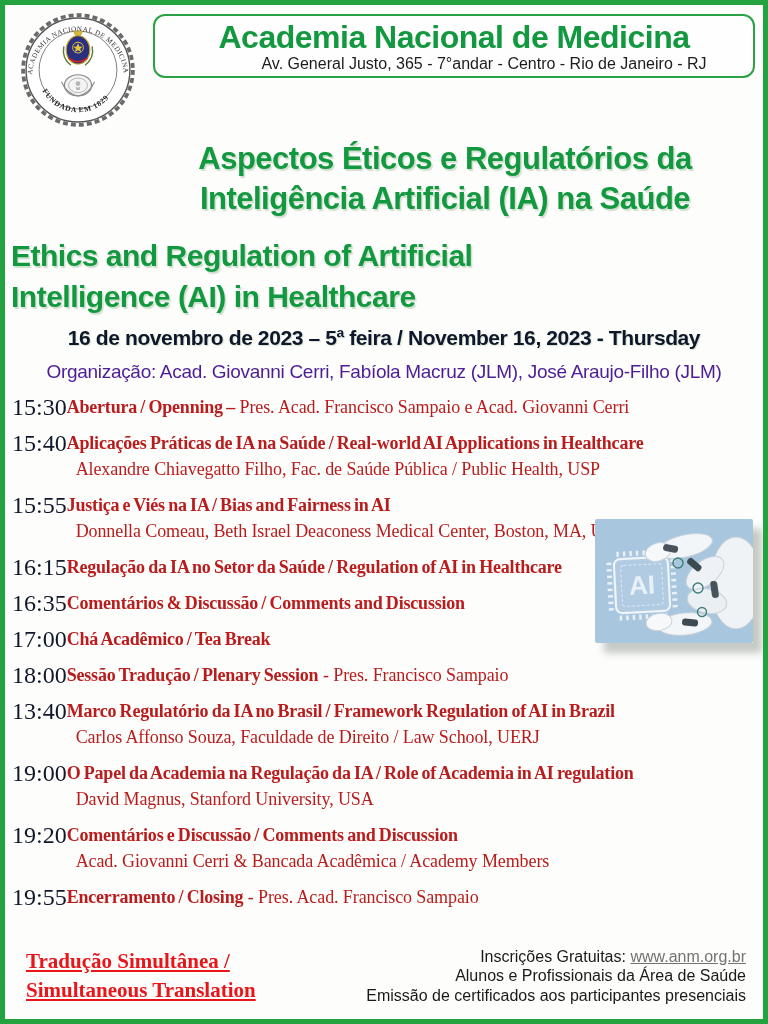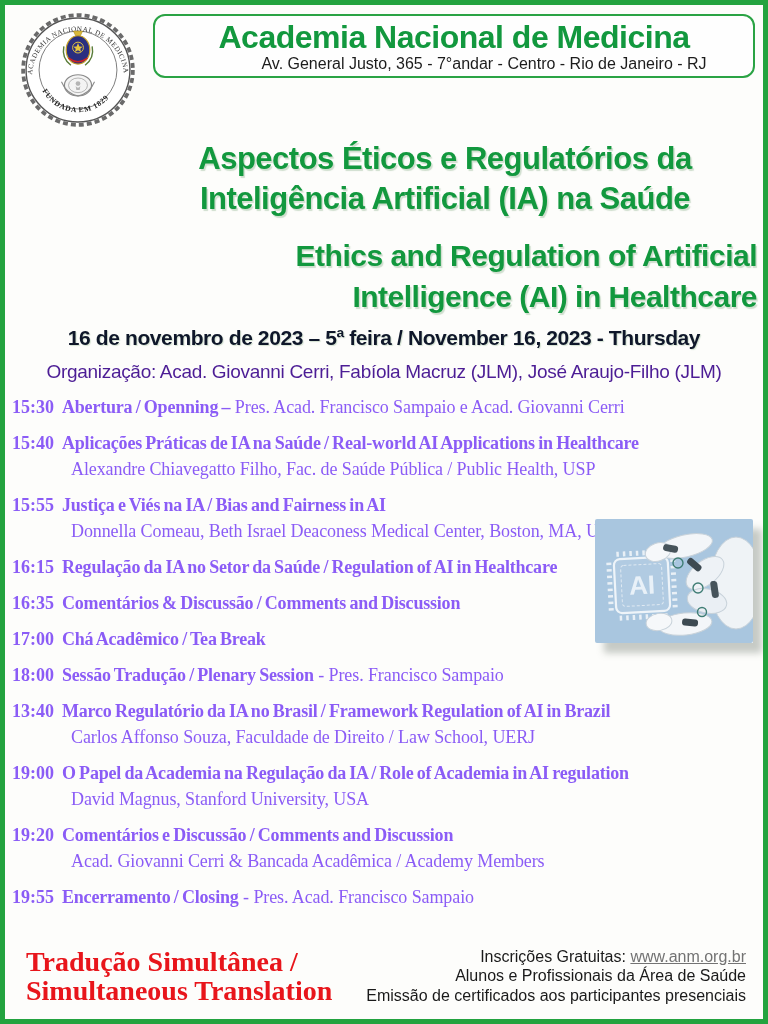--- a/index.html
+++ b/index.html
@@ -25,58 +25,58 @@
   }
   .org-address { font-size:16px; color:#1c1c1c; line-height:18px; margin-left:60px; }
   
   .title-pt {
     margin:4px 6px 0 128px; text-align:center;
     font-size:31px; font-weight:bold; color:#12983e; line-height:40px;
     letter-spacing:-0.5px; white-space:nowrap;
     text-shadow:1.5px 1.5px 1px rgba(150,185,150,0.45);
   }
   .title-en {
-    margin:16px 6px 0 6px; text-align:right;
+    margin:16px 6px 0 6px; text-align:left;
     font-size:30px; font-weight:bold; color:#12983e; line-height:41px;
     letter-spacing:-0.5px; white-space:nowrap;
     text-shadow:1.5px 1.5px 1px rgba(150,185,150,0.45);
   }
   .date-line {
     margin-top:9px; text-align:center;
     font-size:21px; font-weight:bold; color:#0f172a; letter-spacing:-0.4px;
     white-space:nowrap; text-shadow:1px 1px 1px rgba(150,185,150,0.4);
   }
   .org-line {
     margin-top:11px; text-align:center;
     font-size:19px; color:#4c1d95; letter-spacing:-0.3px; white-space:nowrap;
   }
   
   .schedule { margin-top:11px; padding:0 6px 0 7px; font-family:"Liberation Serif", serif; }
   .row { display:flex; margin-top:10px; overflow:visible; }
-  .row .time { flex:0 0 50px; font-size:18px; font-weight:bold; color:#8b5cf6; line-height:26px; }
-  .row .content { flex:1; font-size:18px; color:#8b5cf6; line-height:26px; }
+  .row .time { flex:0 0 50px; font-size:24px; font-weight:normal; color:#0f172a; line-height:26px; }
+  .row .content { flex:1; font-size:18px; color:#b91c1c; line-height:26px; }
   .row .t { font-weight:bold; letter-spacing:-0.2px; word-spacing:-1px; white-space:nowrap; }
   .row .sfx { font-weight:normal; letter-spacing:-0.1px; }
   .row .speaker { padding-left:9px; white-space:nowrap; letter-spacing:-0.1px; }
   .row .speaker:empty { display:none; }
   
   .ai-image {
     position:absolute; left:590px; top:514px; width:158px; height:124px;
     box-shadow:9px 10px 7px rgba(130,140,130,0.45);
   }
   .ai-image svg { display:block; width:100%; height:100%; }
   
   .footer {
     position:absolute; left:5px; right:5px; bottom:6px;
     display:flex; justify-content:space-between; align-items:flex-end;
     padding:0 12px 8px 16px;
   }
   .footer-left {
     font-family:"Liberation Serif", serif; font-weight:bold;
-    font-size:28px; color:#e8151b; line-height:29px;
+    font-size:21px; color:#e8151b; line-height:29px;text-decoration:underline;
   }
   .footer-right { text-align:right; font-size:16px; color:#1a1a1a; line-height:19.5px; }
   .footer-right a { color:#737373; text-decoration:underline;text-align:right; }
 </style>
 </head>
 <body>
 
 <div class="page">
 
   <div class="header">

